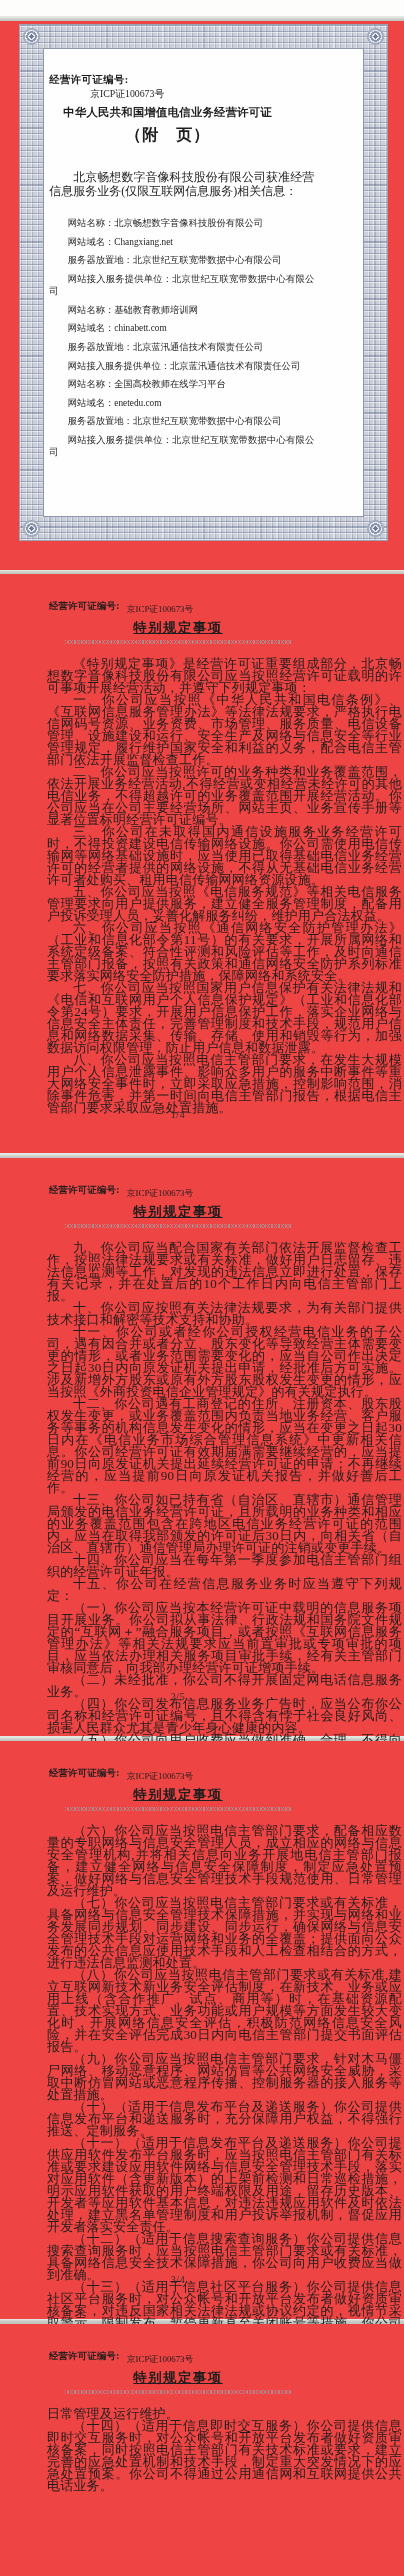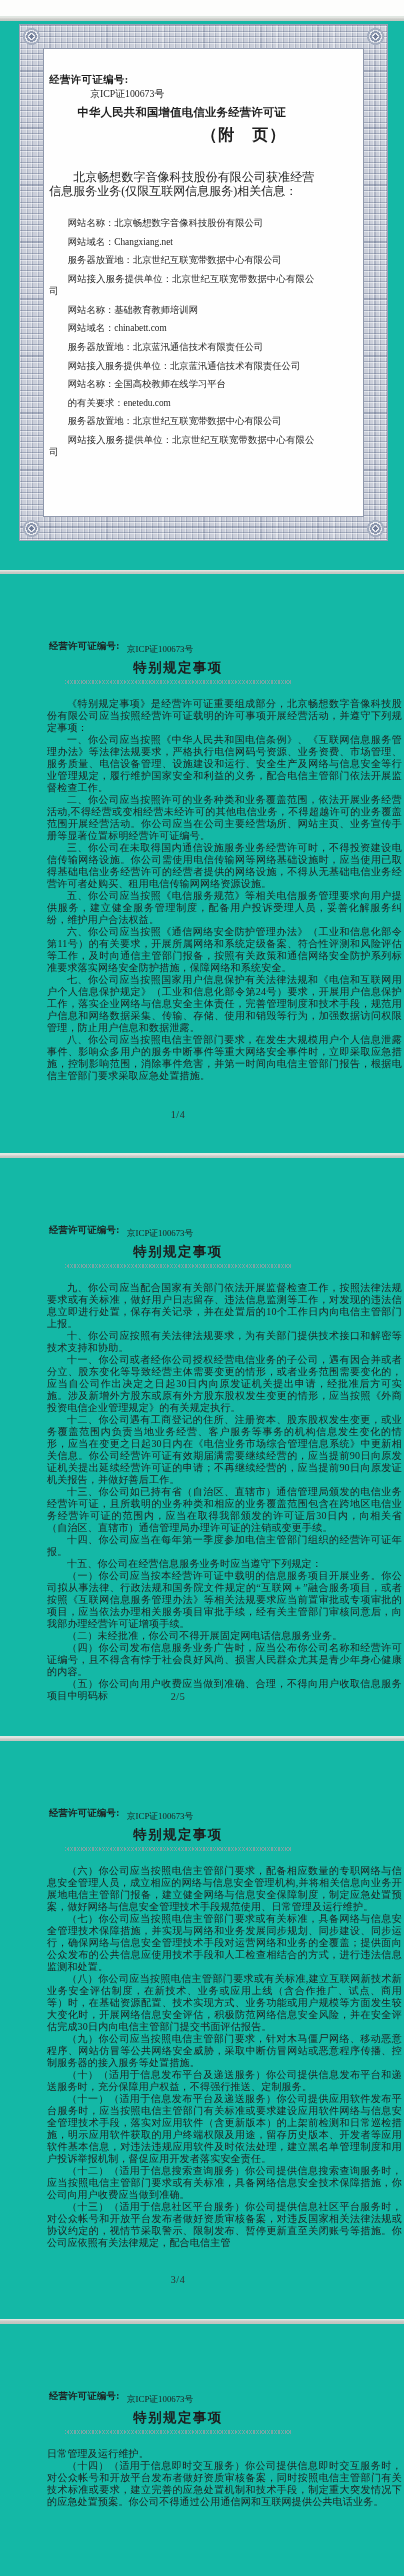--- a/index.html
+++ b/index.html
@@ -10,21 +10,21 @@
     font-family:"Liberation Serif","DejaVu Serif",serif;
     color:#1e1e1e;
     overflow:hidden;
   }
   
   .sep{
     position:absolute;left:0;width:405px;height:5.2px;
     background:linear-gradient(#e9ebe7,#c9cbc7 45%,#bfc1bd);
     border-top:0.5px solid #e0e8e2;
   }
-  .page{position:absolute;left:0;width:405px;background:#14b8a6;}
+  .page{position:absolute;left:0;width:405px;background:#ef4444;}
 
   
   .frame{
     position:absolute;left:18.5px;top:3.1px;width:369px;height:517px;
     background-color:#b6bccb;
     background-image:
       repeating-linear-gradient(0deg, rgba(255,255,255,.55) 0 1px, rgba(116,127,152,.45) 1px 2.1px, rgba(255,255,255,.18) 2.1px 5.7px),
       repeating-linear-gradient(90deg, rgba(255,255,255,.50) 0 1px, rgba(116,127,152,.40) 1px 2.1px, rgba(255,255,255,.14) 2.1px 5.7px);
     border:0.5px solid #99a1b5;
     box-sizing:border-box;
@@ -38,50 +38,50 @@
     position:absolute;width:23px;height:23px;
     background:radial-gradient(circle at 50% 50%, #6f7b96 0 2.1px, rgba(255,255,255,.6) 2.1px 3.6px, #8b96ad 3.6px 5.2px, rgba(255,255,255,.5) 5.2px 6.7px, #a5aec0 6.7px 8.2px, transparent 8.8px);
   }
   .c-tl{left:0;top:0}.c-tr{right:0;top:0}.c-bl{left:0;bottom:0}.c-br{right:0;bottom:0}
   .cover-content{
     position:absolute;left:41px;top:45px;width:325px;height:474px;
     padding:7.2px 0 0 8.2px;box-sizing:border-box;
   }
   .cover-lic-label{font-size:10.3px;font-weight:700;letter-spacing:0.5px;}
   .cover-lic-no{display:block;font-size:9.8px;margin-left:41px;margin-top:1px;font-family:"Liberation Serif","DejaVu Serif",serif;}
-  .cover-title-wrap{width:237px;text-align:right;margin-top:3.1px;}
+  .cover-title-wrap{width:237px;text-align:center;margin-top:3.1px;}
   .cover-title{font-size:11.3px;font-weight:700;letter-spacing:0.3px;line-height:17.5px;margin:0;}
   .cover-subtitle{font-size:16px;font-weight:700;margin-top:4.1px;letter-spacing:1px;}
   .cover-intro{
     width:265px;font-size:12px;line-height:14px;text-indent:2em;
     text-align:justify;margin:24px 0 18.5px 0;
   }
   .entry{
     width:265px;font-size:9.3px;line-height:12.4px;text-indent:2em;
     text-align:justify;margin:0 0 6.2px 0;
   }
 
   
-  .rules-head{margin-left:49px;width:258px;padding-top:66px;}
+  .rules-head{margin-left:49px;width:258px;padding-top:26px;}
   .lic-row{text-align:left;}
   .lic-label{font-size:9.3px;font-weight:600;letter-spacing:0.3px;}
   .lic-no{font-size:8.8px;position:relative;top:2.6px;margin-left:5.2px;}
   .rules-title{
     font-size:13.4px;font-weight:700;letter-spacing:1.5px;
-    text-align:center;margin:7.2px 0 0 0;line-height:16.5px;
+    text-align:center;margin:7.2px 0 0 0;line-height:16.5px;text-decoration:underline;
   }
   .zigzag{
     width:227px;height:4.1px;margin:3.6px auto 0 auto;opacity:.75;
     background:
       repeating-linear-gradient(120deg,#9aa0a6 0 0.8px,transparent 0.8px 3.1px),
       repeating-linear-gradient(60deg,#9aa0a6 0 0.8px,transparent 0.8px 3.1px);
   }
   .rules-body{
     margin:13.4px 0 0 47px;width:355px;
-    font-size:10px;line-height:12px;letter-spacing:0.2px;
+    font-size:13px;line-height:12px;letter-spacing:0.2px;
     text-align:justify;
   }
   .rules-body p{margin:0;text-indent:2em;}
   .rules-body p.cont{text-indent:0;}
   .page-num{
     position:absolute;left:49px;width:258px;text-align:center;
     font-size:10px;color:#2c2c2c;letter-spacing:0.5px;
     font-family:"Liberation Serif","DejaVu Serif",serif;
   }
 </style>
@@ -116,21 +116,21 @@
       <p class="cover-intro">北京畅想数字音像科技股份有限公司获准经营信息服务业务(仅限互联网信息服务)相关信息：</p>
       <p class="entry">网站名称：北京畅想数字音像科技股份有限公司</p>
       <p class="entry">网站域名：Changxiang.net</p>
       <p class="entry">服务器放置地：北京世纪互联宽带数据中心有限公司</p>
       <p class="entry">网站接入服务提供单位：北京世纪互联宽带数据中心有限公司</p>
       <p class="entry">网站名称：基础教育教师培训网</p>
       <p class="entry">网站域名：chinabett.com</p>
       <p class="entry">服务器放置地：北京蓝汛通信技术有限责任公司</p>
       <p class="entry">网站接入服务提供单位：北京蓝汛通信技术有限责任公司</p>
       <p class="entry">网站名称：全国高校教师在线学习平台</p>
-      <p class="entry">的有关要求：enetedu.com</p>
+      <p class="entry">网站域名：enetedu.com</p>
       <p class="entry">服务器放置地：北京世纪互联宽带数据中心有限公司</p>
       <p class="entry">网站接入服务提供单位：北京世纪互联宽带数据中心有限公司</p>
     </div>
   </section>
 
   <section class="page" style="top:574px;height:579px">
     <div class="rules-head">
       <div class="lic-row">
         <span class="lic-label">经营许可证编号:</span>
         <span class="lic-no">京ICP证100673号</span>

